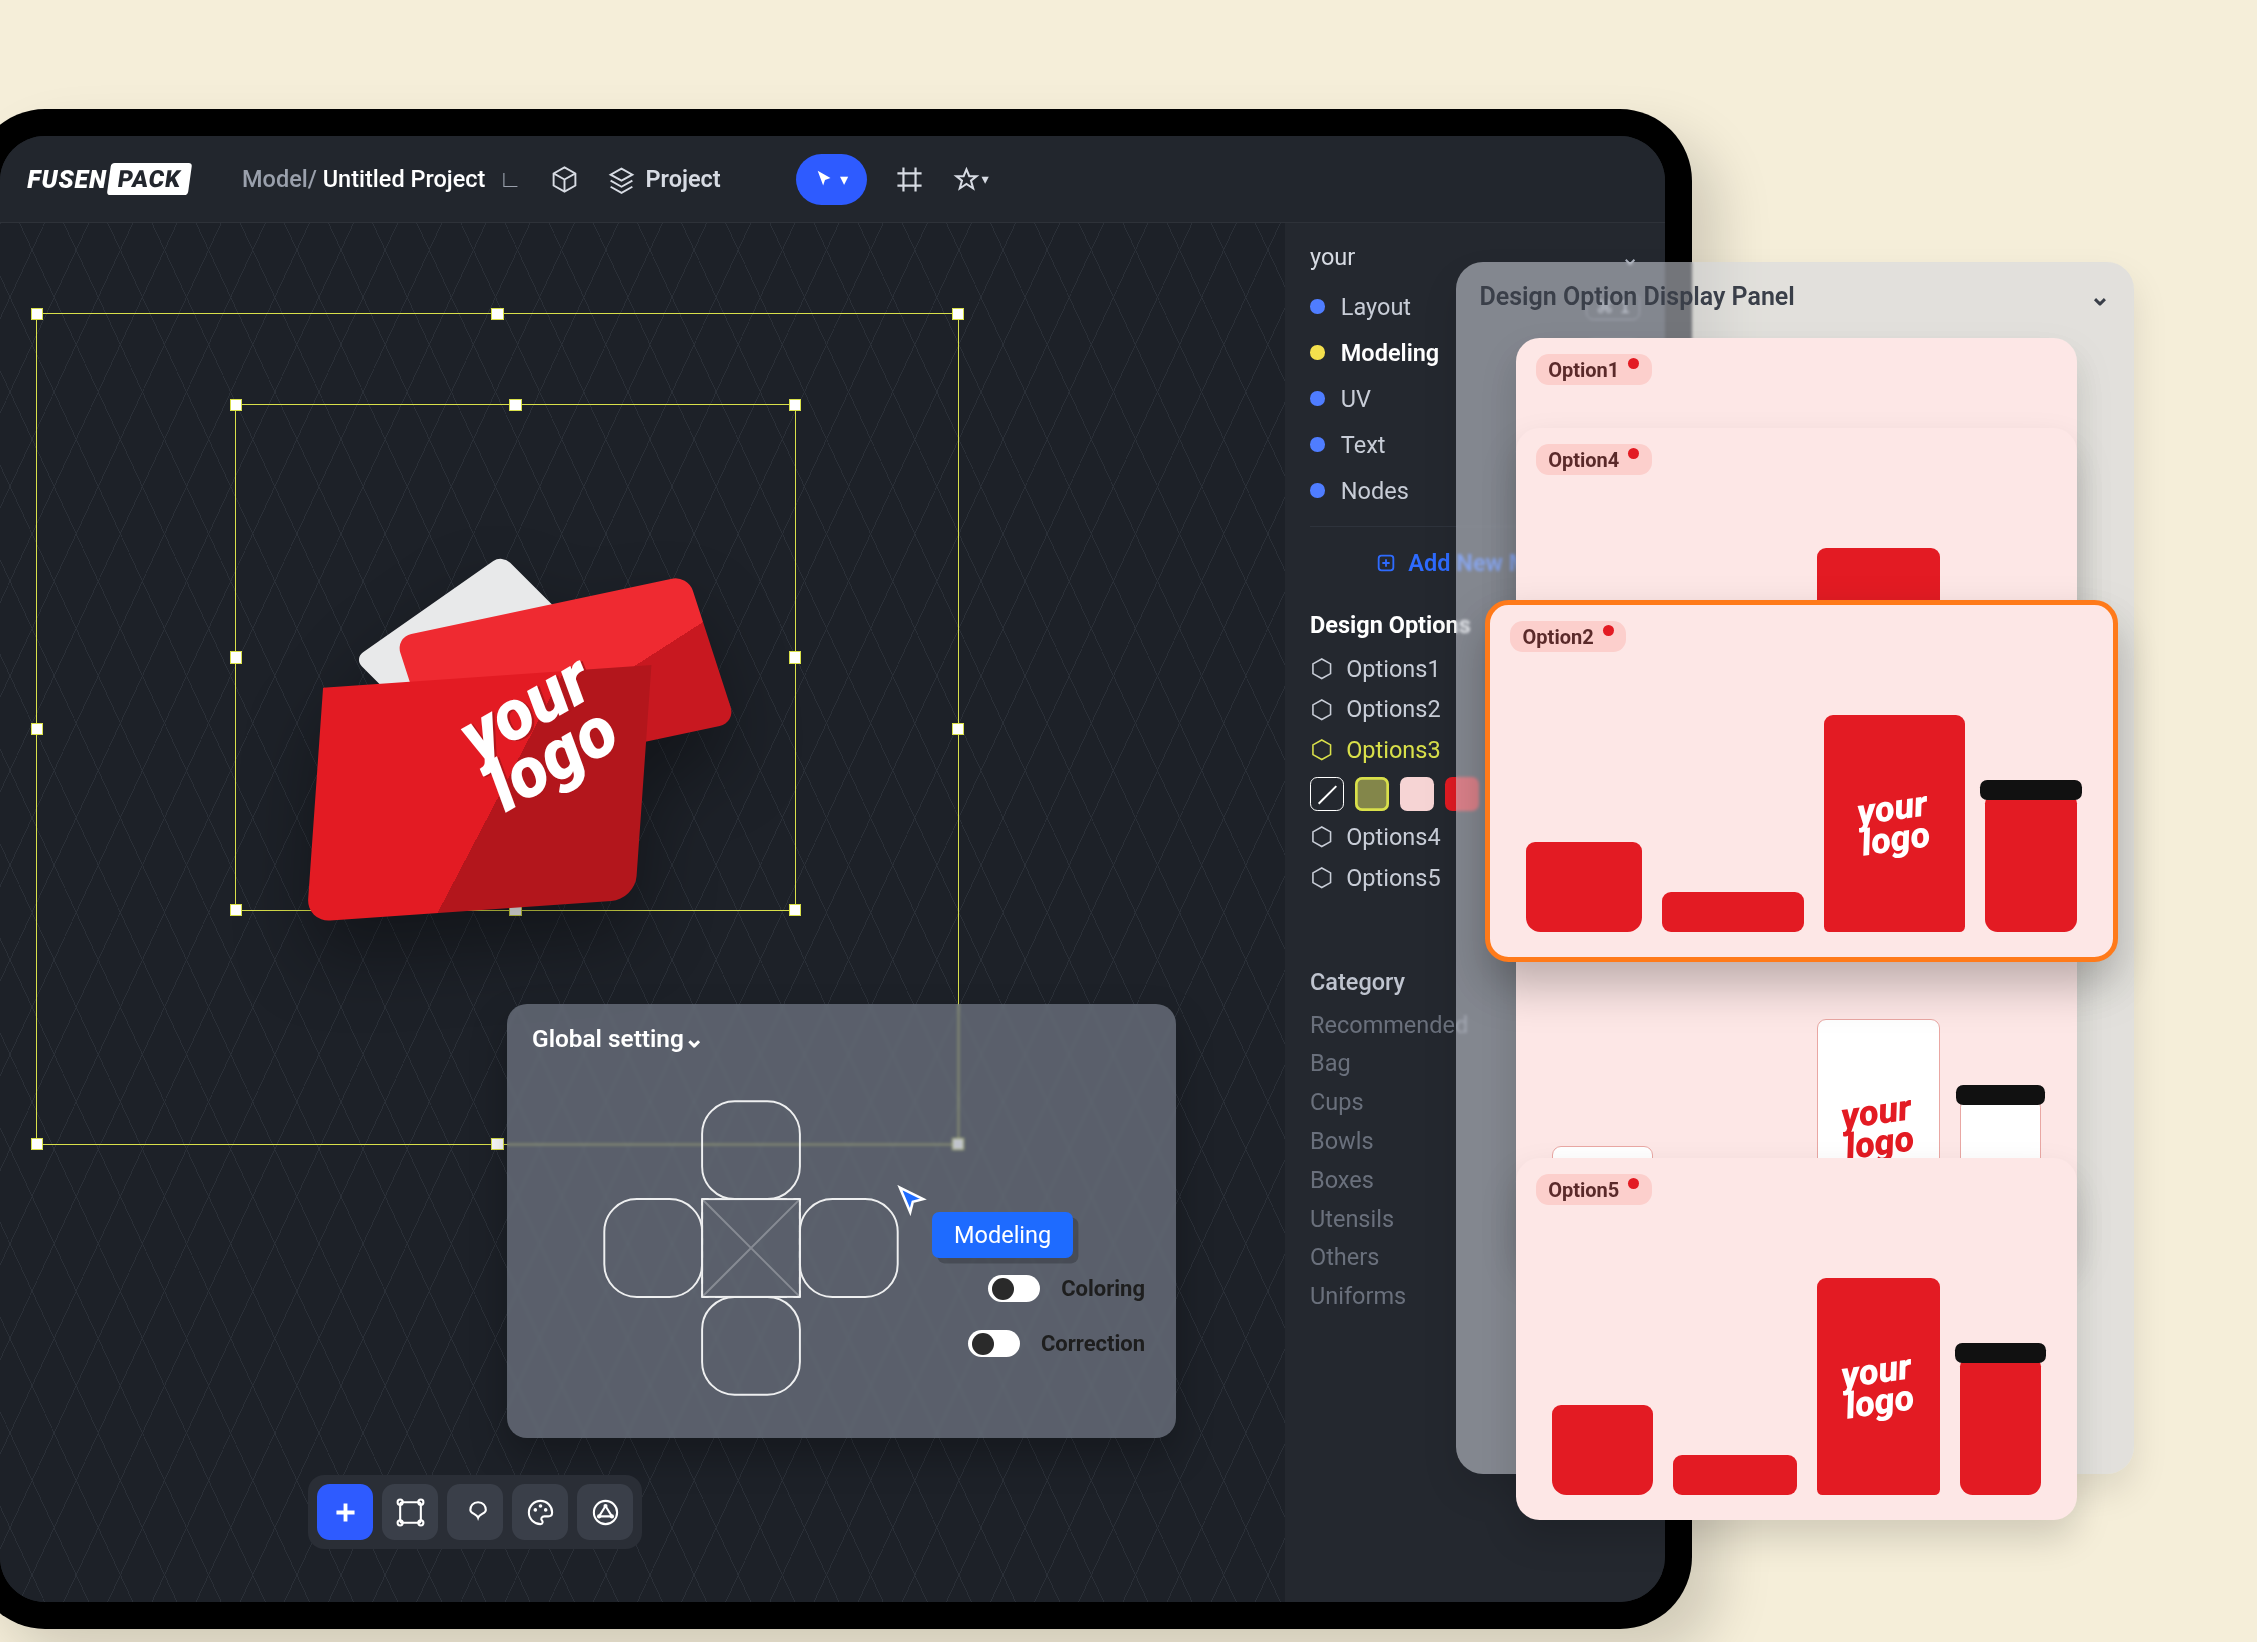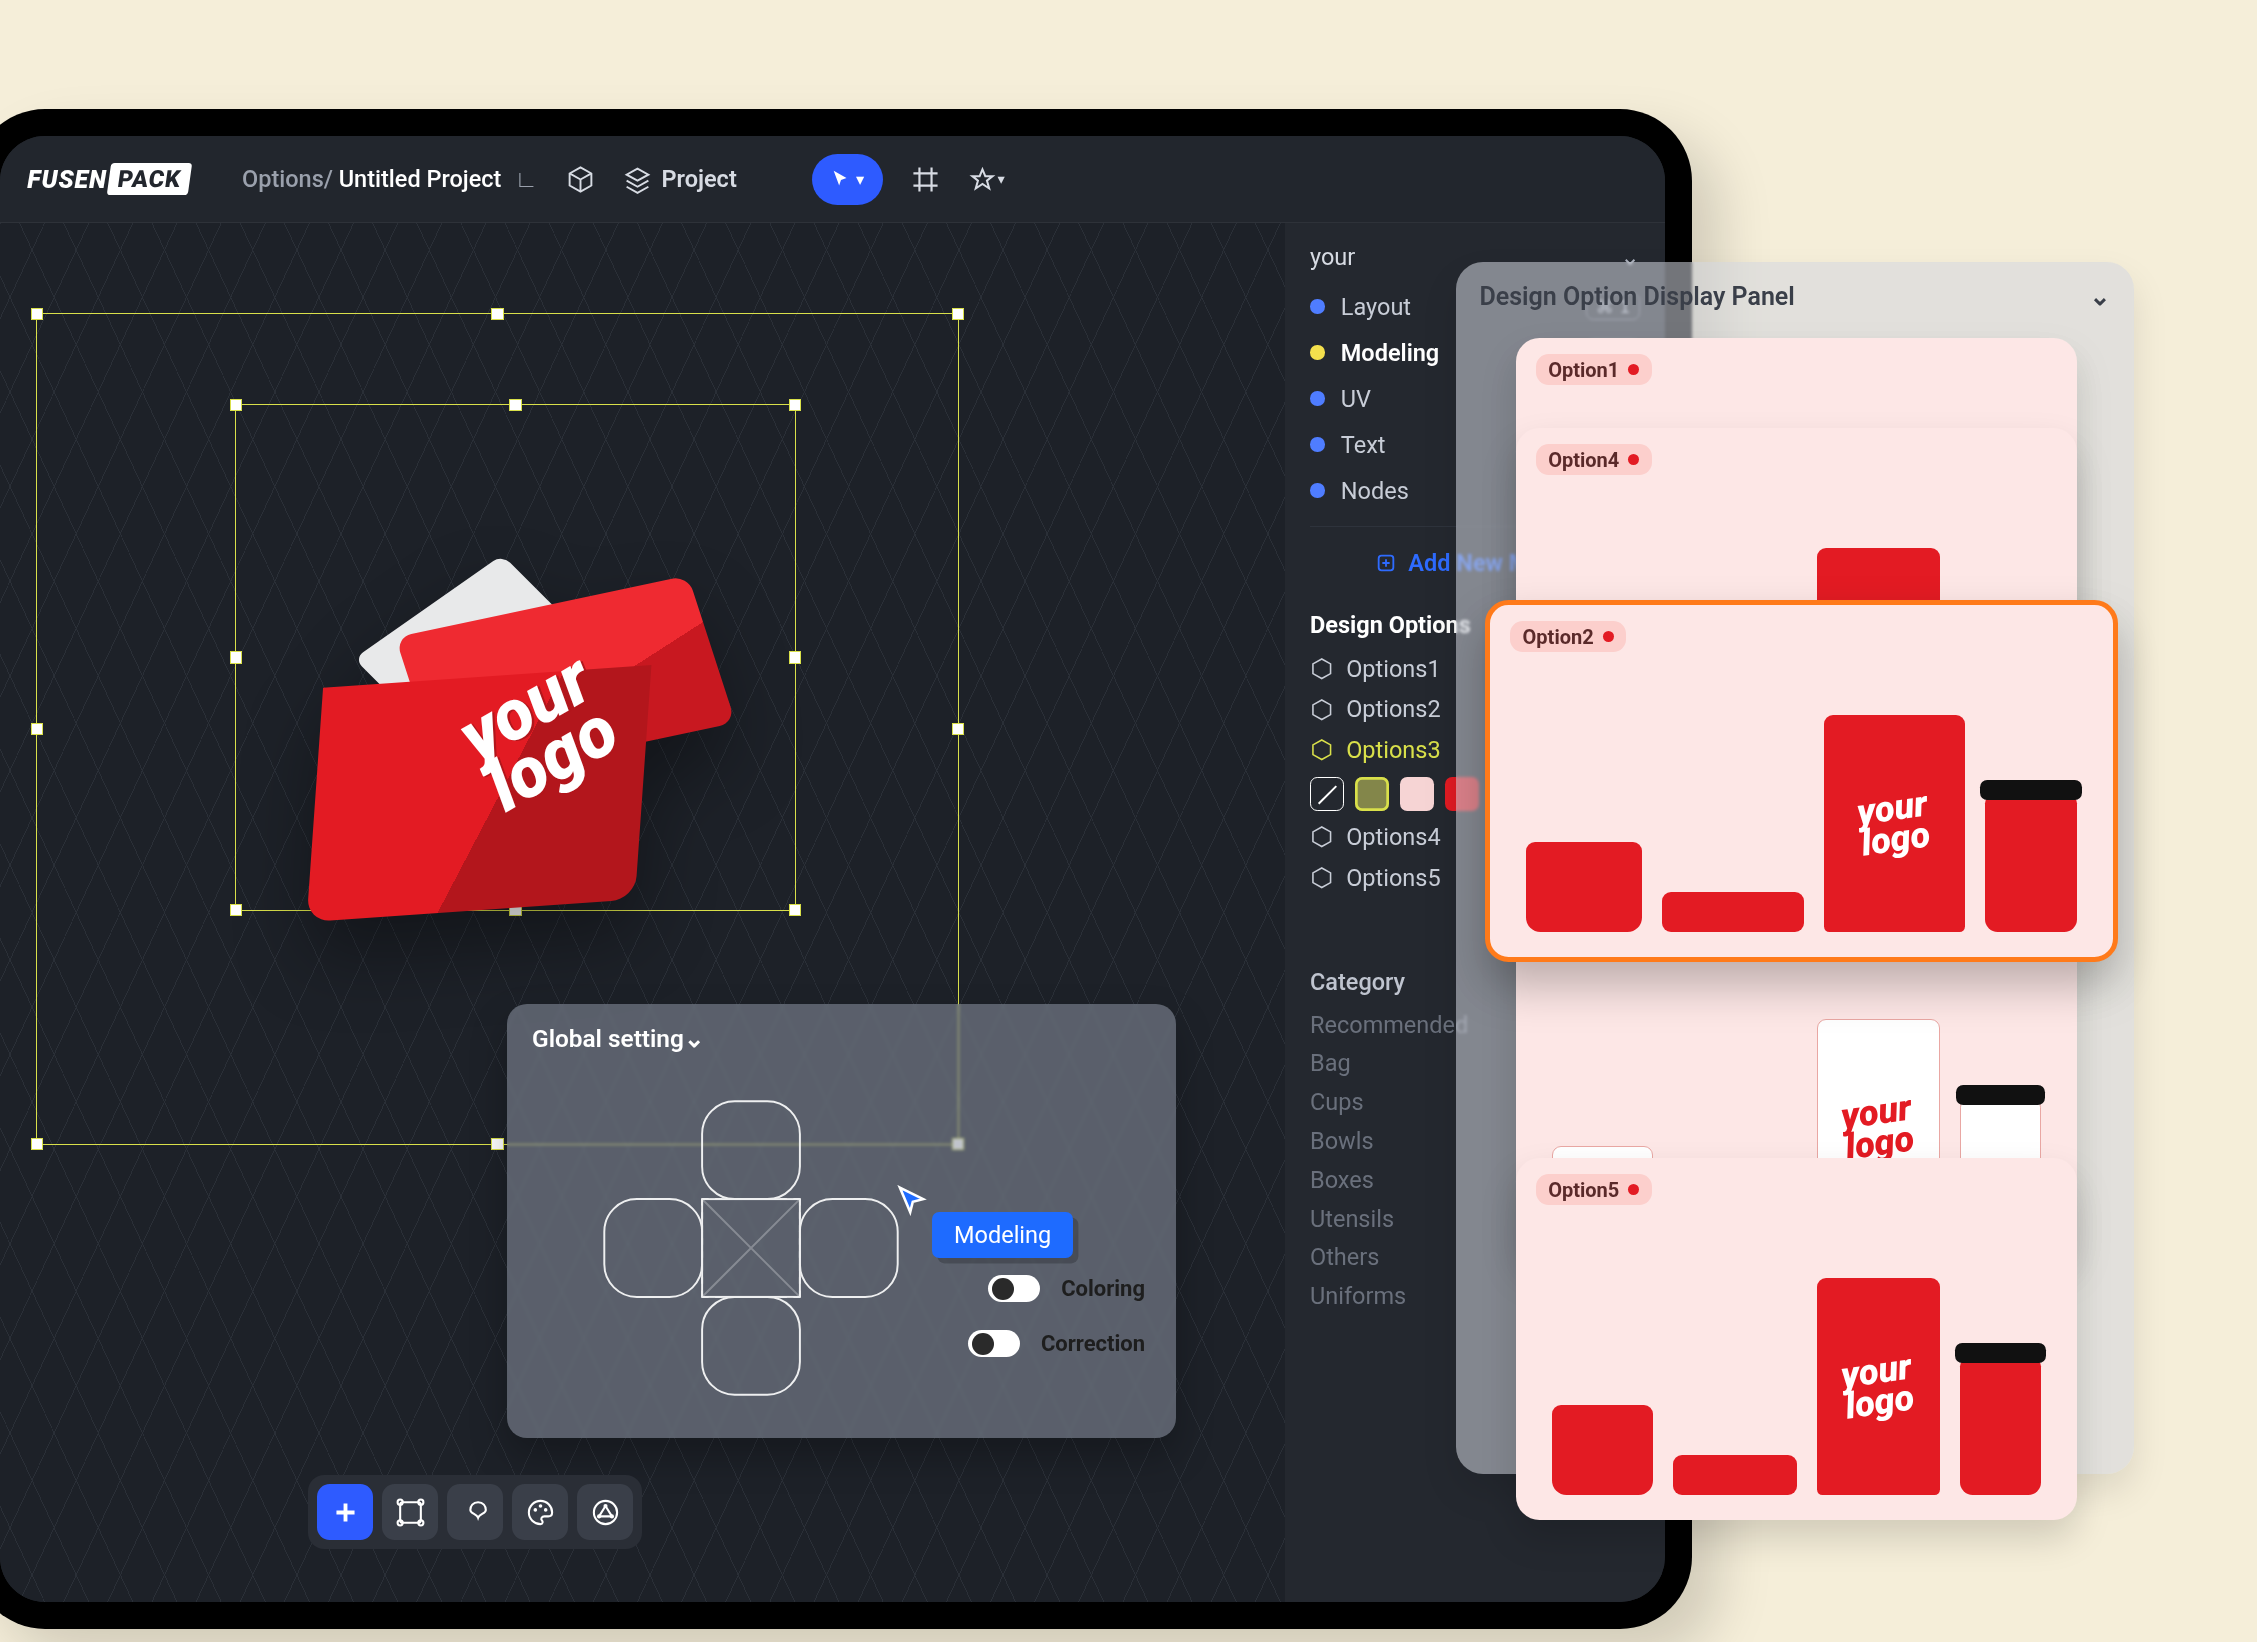--- a/index.html
+++ b/index.html
@@ -218,21 +218,21 @@
   .card{
     position:absolute; left:36px; width:561px; height:362px;
     background:#fde7e6; border-radius:23.5px;
     box-shadow: 0 18px 36px rgba(0,0,0,.15);
     overflow:hidden;
   }
   .card .tag{
     position:absolute; left:20px; top:16.3px;
     background:#fccfcc; color:#5a2a2a; font-size:20px; font-weight:700;
     padding:3.6px 12.7px; border-radius:12.7px;
-    display:flex; align-items:center; gap:9px;
+    display:flex; align-items:flex-start; gap:9px;
   }
   .card .tag .d{ width:11px; height:11px; background:#e31b23; border-radius:50%;}
   .card.sel{
     border:5.4px solid #ff7a1a;
     box-shadow: 0 23.5px 45px rgba(0,0,0,.25);
   }
   
   .mock-row{ position:absolute; bottom:25px; left:36px; right:36px; display:flex; align-items:flex-end; gap:20px; justify-content:center;}
   .mbox{ width:127px; height:90px; background:#e31b23; border-radius:9px 9px 14.5px 14.5px;}
   .mstick{ width:154px; height:40px; background:#e31b23; border-radius:9px;}
@@ -249,21 +249,21 @@
 
 <div class="tablet">
   <div class="screen">
 
     <div class="topbar">
       <div class="logo">
         <span class="f">FUSEN</span>
           <span class="p">PACK</span>
       </div>
       <div class="breadcrumb">
-        <span>Options/</span>
+        <span>Model/</span>
         <span class="cur">Untitled Project</span>
         <span style="margin-left:7.2px;">∟</span>
       </div>
       <div class="tbicon">
         <svg viewBox="0 0 24 24" width="29" height="29" fill="none" stroke="currentColor" stroke-width="1.6">
             <path d="M12 2 3 7v10l9 5 9-5V7z"></path>
             <path d="M3 7l9 5 9-5M12 22V12"></path>
           </svg>
       </div>
       <div class="tb-layers">

